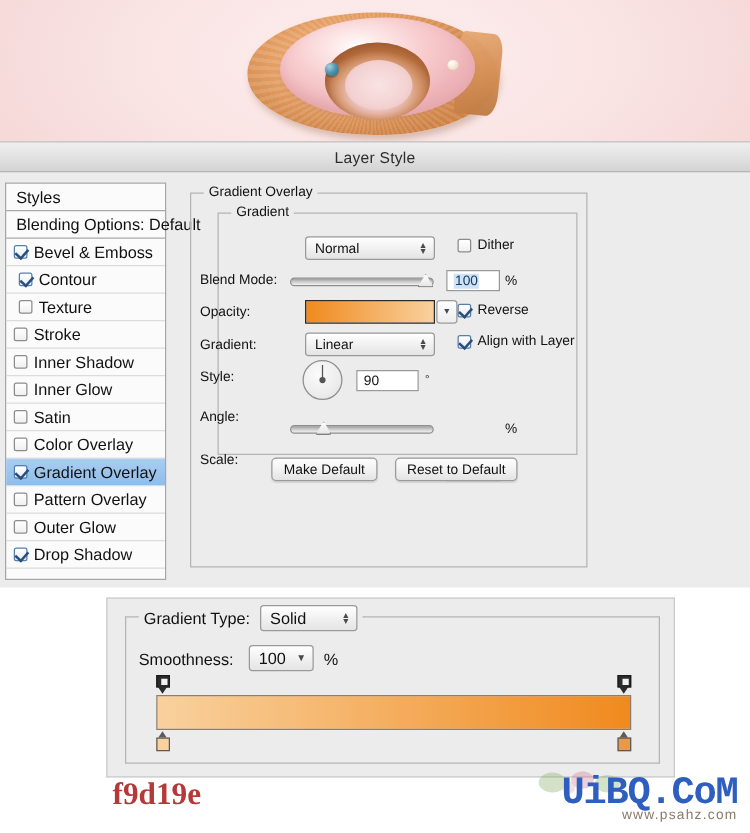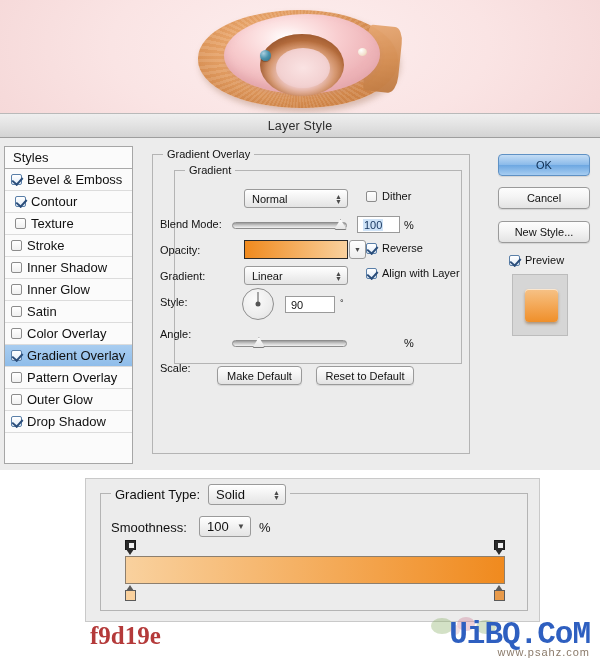--- a/index.html
+++ b/index.html
@@ -349,20 +349,23 @@
 <div id="titlebar">
   <span class="title-text">Layer Style</span>
 </div>
 
 <div id="dialog">
 
   <div id="sidebar">
       <div class="side-row sep plain">
         <span>Styles</span>
       </div>
+      <div class="side-row sep plain">
+        <span>Blending Options: Default</span>
+      </div>
       <div class="side-row">
         <span class="cbx on"></span>
         <span>Bevel &amp; Emboss</span>
       </div>
       <div class="side-row indent">
         <span class="cbx on"></span>
         <span>Contour</span>
       </div>
       <div class="side-row indent">
         <span class="cbx"></span>
@@ -479,38 +482,20 @@
     <span class="unit" style="left:252px; top:191px;">%</span>
 
     <div class="pushbtn" style="left:65px; top:220px; width:85px; height:19px;">
       <span>Make Default</span>
     </div>
     <div class="pushbtn" style="left:164px; top:220px; width:98px; height:19px;">
       <span>Reset to Default</span>
     </div>
   </div>
 
-  <div id="rightcol">
-    <div class="pushbtn primary" style="left:6px; top:8px; width:92px; height:22px;">
-      <span>OK</span>
-    </div>
-    <div class="pushbtn" style="left:6px; top:41px; width:92px; height:22px;">
-      <span>Cancel</span>
-    </div>
-    <div class="pushbtn" style="left:6px; top:75px; width:92px; height:22px;">
-      <span>New Style...</span>
-    </div>
-    <div class="cbx-inline" style="left:17px; top:108px;">
-      <span class="cbx on"></span>
-      <span>Preview</span>
-    </div>
-    <div class="preview-box">
-      <div class="preview-chip" style="background: linear-gradient(rgb(246, 194, 135) 0%, rgb(244, 171, 92) 45%, rgb(239, 143, 42) 100%);"></div>
-    </div>
-  </div>
 </div>
 
 <div id="bottom-panel">
   <div id="bp-fieldset">
     <div class="legend-wrap">
       <span class="bp-label">Gradient Type:</span>
       <div class="combo" style="position:relative; width:78px; height:21px; font-size:13px;">
         <span>Solid</span>
         <span class="arrows">
           <span>▲</span>

